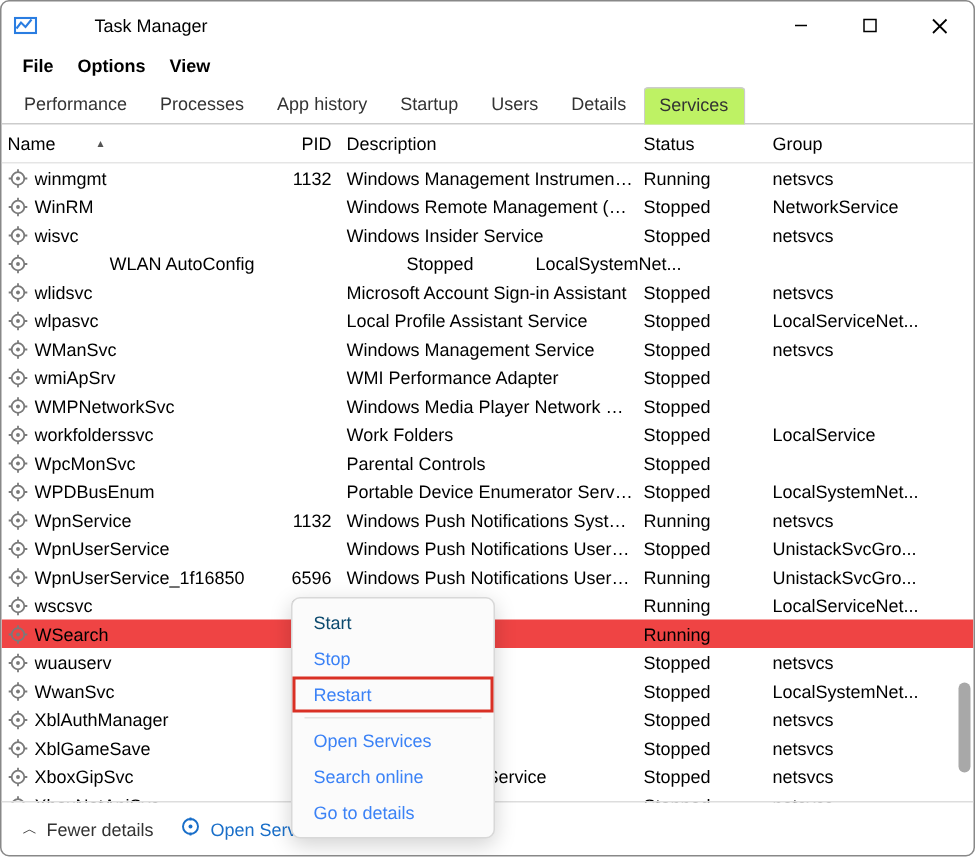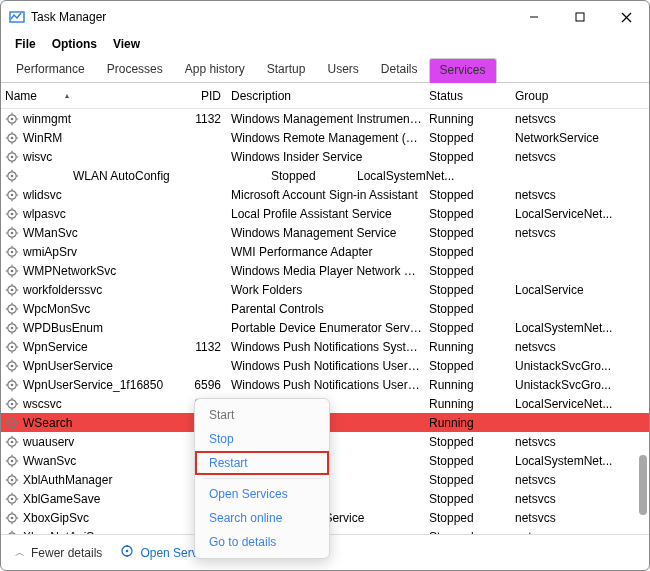--- a/index.html
+++ b/index.html
@@ -1,44 +1,44 @@
 <!DOCTYPE html>
 <html><head>
 <meta charset="utf-8">
 <style>
   * { box-sizing: border-box; font-family: "Segoe UI", Arial, sans-serif; }
   body { margin: 0; padding: 0; background: #fff; width: 650px; height: 571px; overflow: hidden; border: 1px solid #888; border-radius: 6px; position: relative; }
-  .titlebar { display: flex; align-items: center; height: 32px; padding-left: 8px; }
+  .titlebar { display: flex; align-items: center; height: 32px; padding-left: 8px; gap: 32px; }
   .titlebar .app-icon { width: 16px; height: 16px; margin-right: 6px; }
   .titlebar .title { font-size: 12px; color: #000; flex: 1; }
   .win-controls { display: flex; height: 32px; }
   .win-btn { width: 46px; display: flex; align-items: center; justify-content: center; color: #000; font-size: 10px; }
   .menubar { display: flex; padding: 0 6px; height: 22px; align-items: center; }
   .menubar .item { font-size: 12px; padding: 2px 8px; color: #000; font-weight: bold; }
   .tabs { display: flex; border-bottom: 1px solid #ccc; padding: 0 4px; height: 28px; align-items: flex-end; }
   .tab { font-size: 12px; padding: 4px 10px 6px; color: #333; border: 1px solid transparent; border-bottom: none; }
-  .tab.active { border-color: #ccc; background: #d946ef; border-radius: 3px 3px 0 0; position: relative; top: 1px; text-align: center; }
+  .tab.active { border-color: #ccc; background: #bef264; border-radius: 3px 3px 0 0; position: relative; top: 1px; text-align: center; }
   .grid { position: relative; height: 452px; overflow: hidden; }
   .header-row { display: flex; border-bottom: 1px solid #e5e5e5; height: 26px; align-items: center; padding-left: 4px; font-size: 12px; color: #000; }
   .col-name { width: 176px; display: flex; align-items: center; }
   .col-pid { width: 50px; text-align: right; padding-right: 10px; }
   .col-desc { width: 198px; overflow: hidden; white-space: nowrap; text-overflow: ellipsis; padding-right: 6px; }
   .col-status { width: 86px; }
   .col-group { width: 108px; overflow: hidden; white-space: nowrap; text-overflow: ellipsis; }
   .sort-caret { font-size: 8px; margin-left: 28px; color: #555; }
   .rows { position: relative; }
   .row { display: flex; align-items: center; height: 19px; font-size: 12px; padding-left: 4px; }
   .row .svc-icon { width: 14px; height: 14px; margin-right: 4px; flex-shrink: 0; }
   .row .name-text { width: 158px; overflow: hidden; white-space: nowrap; text-overflow: ellipsis; }
   .row.selected { background: #ef4444; }
   .scrollbar { position: absolute; right: 2px; top: 32px; width: 10px; height: 420px; }
   .scroll-thumb { position: absolute; right: 0; width: 8px; height: 60px; background: #a8a8a8; border-radius: 4px; bottom: 20px; }
   .context-menu { position: absolute; left: 193px; top: 397px; width: 136px; background: #fbfbfb; border: 1px solid #d8d8d8; border-radius: 6px; box-shadow: 0 4px 14px rgba(0,0,0,0.18); padding: 4px 0; z-index: 10; }
   .ctx-item { font-size: 12px; padding: 5px 14px; color: #3b82f6; }
-  .ctx-item.disabled { color: #737373; }
+  .ctx-item.disabled { color: #0c4a6e; }
   .ctx-item.highlighted { outline: 2px solid #d93025; outline-offset: -2px; }
   .ctx-sep { height: 1px; background: #e4e4e4; margin: 3px 8px; }
   .footer { position: absolute; bottom: 0; left: 0; right: 0; height: 36px; border-top: 1px solid #ddd; display: flex; align-items: center; padding: 0 14px; gap: 18px; font-size: 12px; }
   .footer .fewer { display: flex; align-items: center; gap: 6px; color: #333; }
   .footer .open-svc { display: flex; align-items: center; gap: 6px; color: #1a6fc9; }
   .chev { font-size: 10px; }
 </style>
 </head>
 <body>
 

